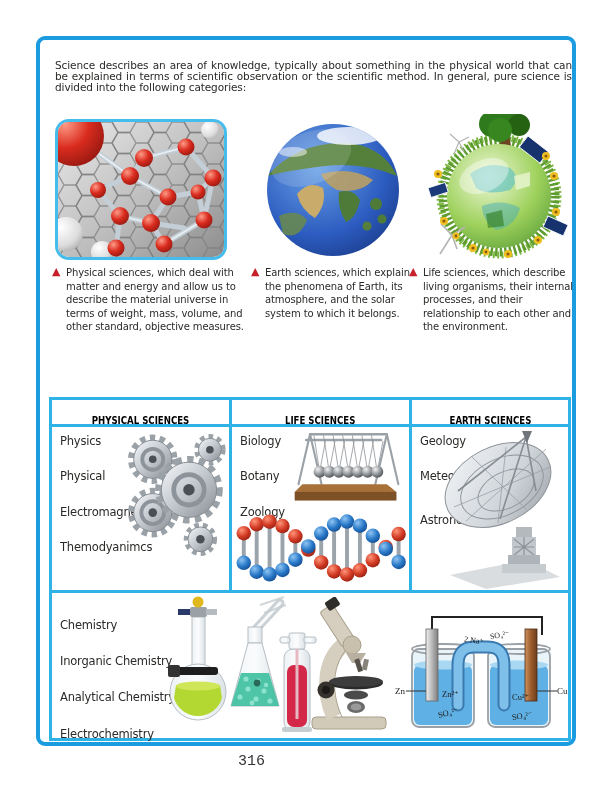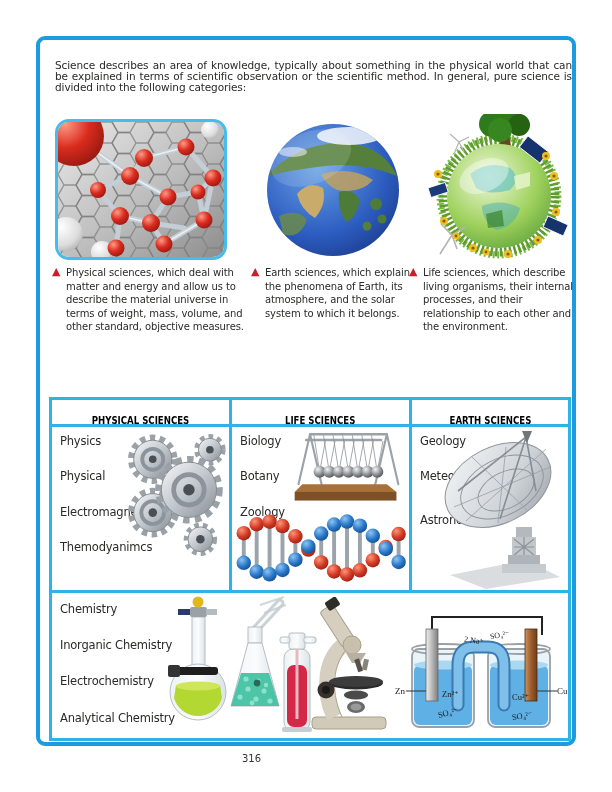--- a/index.html
+++ b/index.html
@@ -31,23 +31,23 @@
   #vline2{left:357px;top:0;width:3px;height:190px;}
   .th{position:absolute;top:0;height:40px;display:flex;align-items:center;justify-content:center;font-weight:bold;font-size:11px;color:#000000;}
   .th span{display:inline-block;transform:scaleX(.78);white-space:nowrap;}
   #th1{left:0;width:177px;} #th2{left:180px;width:177px;} #th3{left:360px;width:156px;}
   .cell{position:absolute;top:27px;height:163px;border-radius:19px;}
   #c1{left:0;width:177px;} #c2{left:180px;width:201px;} #c3{left:360px;width:180px;}
   #chemcell{position:absolute;top:193px;left:0;width:516px;height:145px;}
   ul.cl{margin:0;padding:0;list-style:none;font-size:11.5px;letter-spacing:-.2px;position:absolute;}
   ul.cl li{height:35.3px;}
   #plist,#llist,#elist{left:8px;top:7px;}
-  #chlist{left:8px;top:9px;}
+  #chlist{left:8px;top:25px;}
   #chlist li{height:36.2px;}
-  .pgnum{left:0;width:503px;top:753px;text-align:center;font-size:10px;color:#333;}
+  .pgnum{left:0;width:503px;top:753px;text-align:center;font-size:15px;color:#333;font-family:Liberation Mono, monospace;}
   svg text{font-family:"Liberation Serif","DejaVu Serif",serif;}
 </style>
 </head>
 <body>
 
 <div id="page">
   <div id="frame" class="abs"></div>
 
   <div id="intro" class="abs para">Science describes an area of knowledge, typically about something in the physical world that can be explained in terms of scientific observation or the scientific method. In general, pure science is divided into the following categories:</div>
 
@@ -393,22 +393,22 @@
           <path d="M20,64 L88,10 M98,64 L88,10 M62,92 L88,10" stroke="#878d93" stroke-width="1.6"></path>
           <polygon points="84,4 94,4 89,16" fill="#6f757b"></polygon>
         </g>
       </svg>
     </div>
 
     <div id="chemcell">
       <ul id="chlist" class="cl">
         <li>Chemistry</li>
         <li>Inorganic Chemistry</li>
+        <li>Analytical Chemistry</li>
         <li>Electrochemistry</li>
-        <li>Analytical Chemistry</li>
       </ul>
 
       <svg class="abs" style="left:104px;top:0;" width="162" height="145" viewBox="0 0 162 145">
         <defs>
           <linearGradient id="glassG" x1="0" y1="0" x2="1" y2="0">
             <stop offset="0" stop-color="#eef2f4"></stop>
               <stop offset=".5" stop-color="#fbfcfd"></stop>
               <stop offset="1" stop-color="#dbe2e6"></stop>
           </linearGradient>
         </defs>

